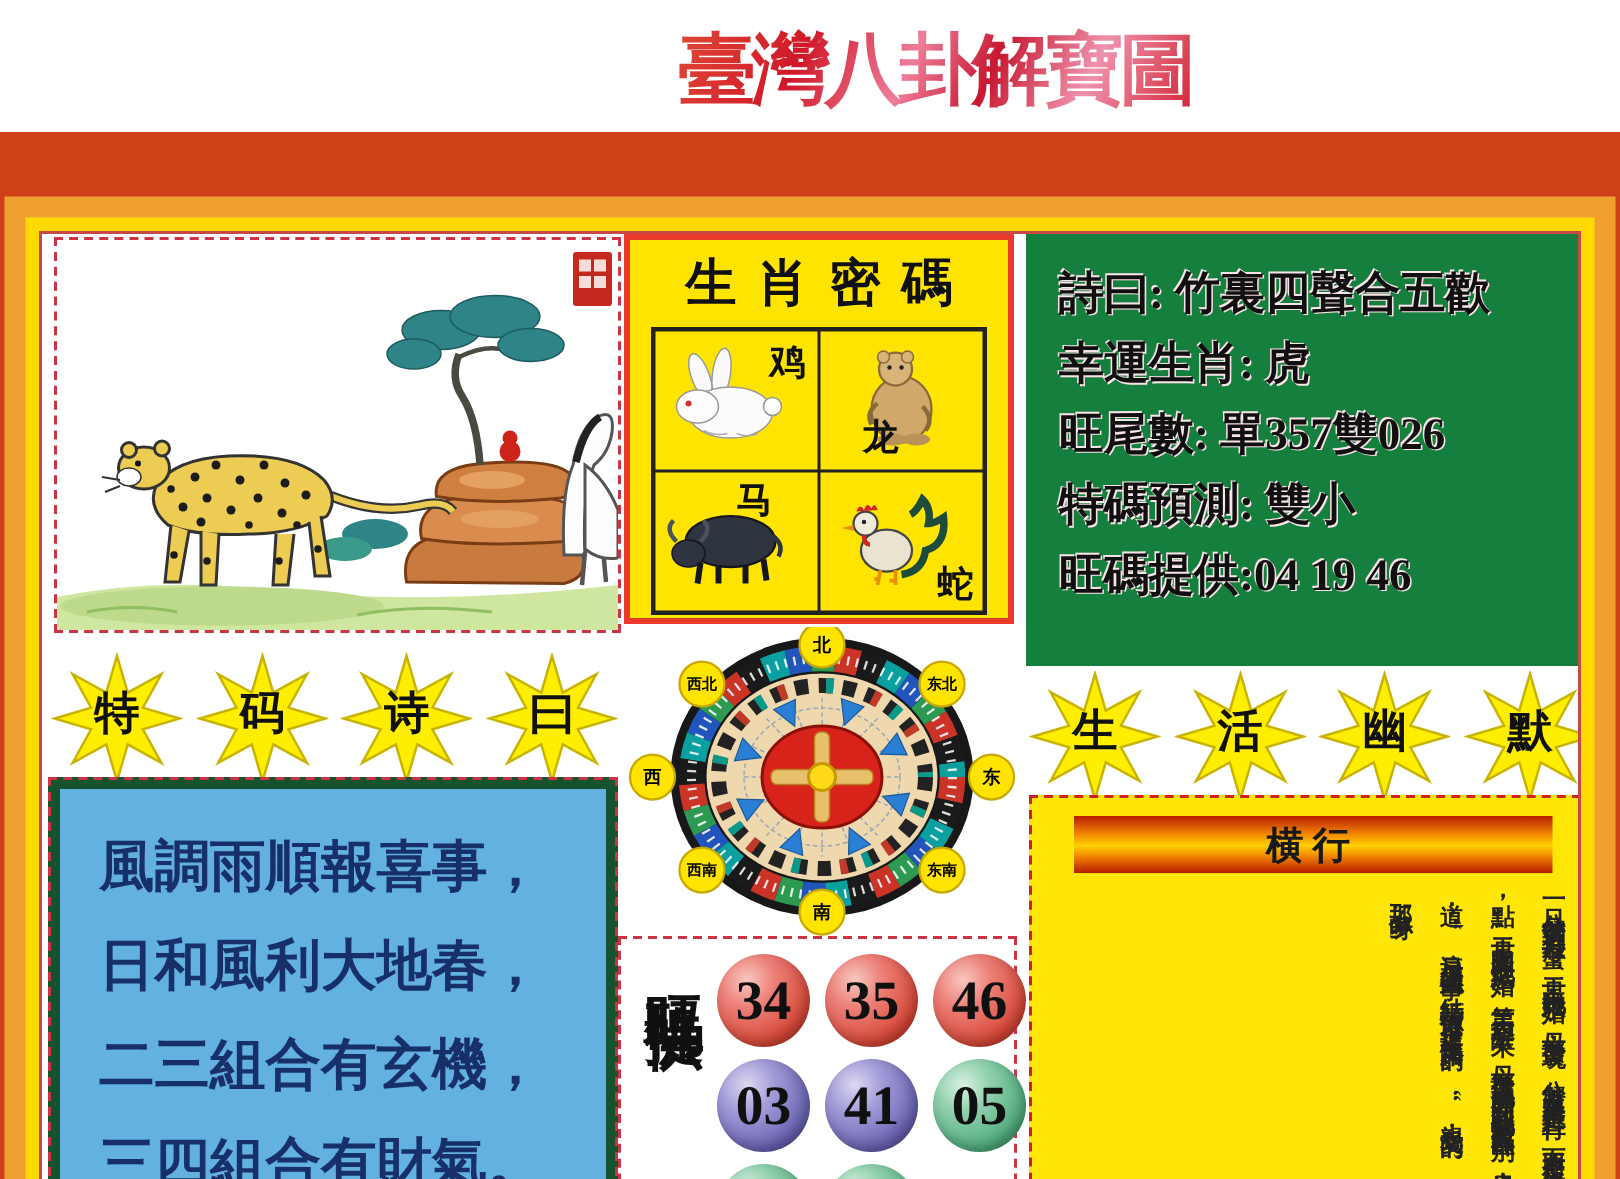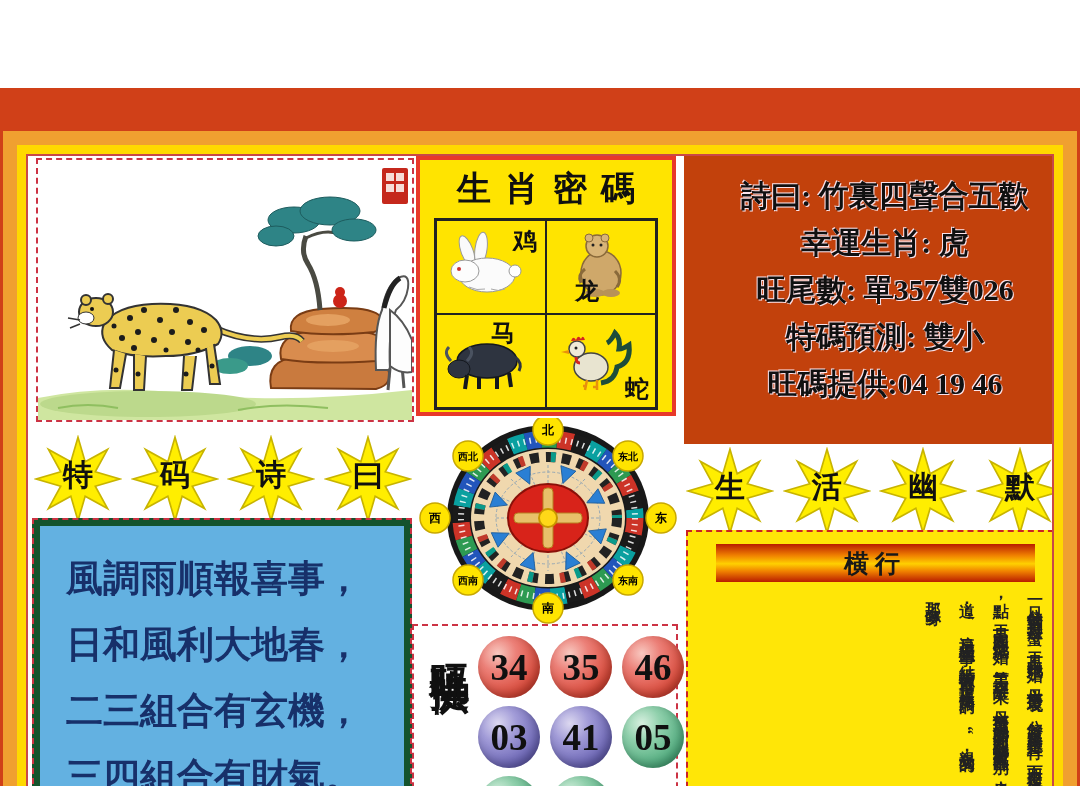--- a/index.html
+++ b/index.html
@@ -27,21 +27,21 @@
   .frame-inner { position:relative; width:100%; height:100%; background:#fff;
     border:2px solid #c84848; overflow:hidden; }
   .content { position:relative; width:100%; height:100%; }
 
   
   .p-painting { position:absolute; left:8px; top:2px; width:378px; height:264px;
     background:#fff; border:2px dashed #cc3344; }
   .p-zodiac { position:absolute; left:388px; top:0px; width:260px; height:260px;
     background:#ffe400; border:4px solid #e8392a; }
   .p-info { position:absolute; left:656px; top:0px; width:380px; height:288px;
-    background:#c2410c;text-align:center; }
+    background:#15803d; }
   .p-stars-special { position:absolute; left:6px; top:278px; width:378px; height:82px;
     display:flex; justify-content:space-between; align-items:center; }
   .p-wheel { position:absolute; left:390px; top:262px; width:260px; height:206px; }
   .p-poem { position:absolute; left:4px; top:362px; width:380px; height:296px;
     border:2px dashed #cc3344; padding:6px; background:#14532d; }
   .poem-blue { width:100%; height:100%; background:#63b1e1; padding:20px 8px 0 26px; }
   .p-balls { position:absolute; left:384px; top:468px; width:266px; height:194px;
     background:#fff; border:2px dashed #cc3344; }
   .p-stars-humor { position:absolute; left:658px; top:290px; width:378px; height:82px;
     display:flex; justify-content:space-between; align-items:center; }
@@ -94,20 +94,21 @@
     display:flex; align-items:center; justify-content:center; }
   .joke-title { font-size:25px; font-weight:bold; color:#181818; letter-spacing:6px; }
   .joke-text { height:252px; width:354px; margin:0 auto; writing-mode:vertical-rl;
     font-size:16px; line-height:34px; letter-spacing:3px; color:#222; font-weight:bold; }
 </style>
 </head>
 <body>
 
 <div class="header">
   <div class="issue-box">第 108 期</div>
+  <div class="main-title">臺灣八卦解寶圖</div>
 </div>
 
 <div class="frame-red">
  <div class="frame-gold">
   <div class="frame-yellow">
    <div class="frame-inner">
     <div class="content">
 
       <div class="p-painting">
         <svg width="374" height="260" viewBox="0 0 374 260">

